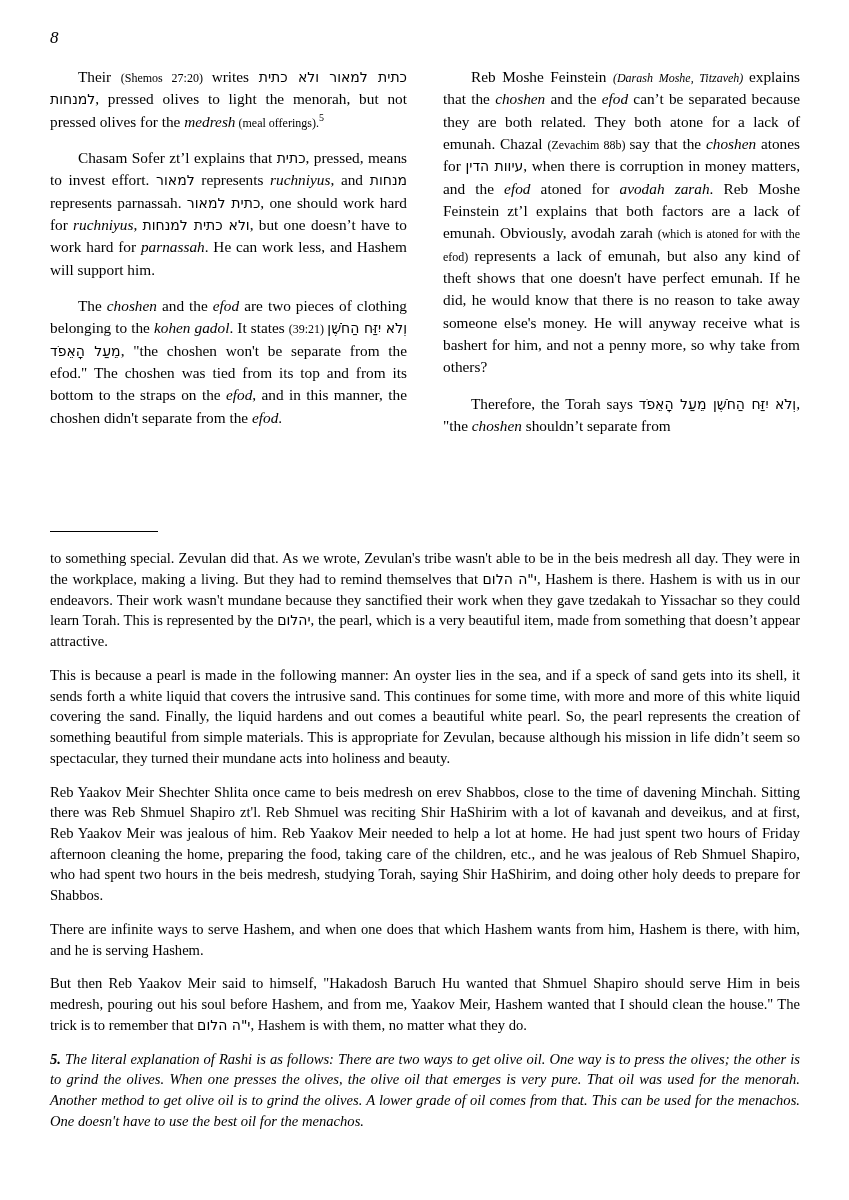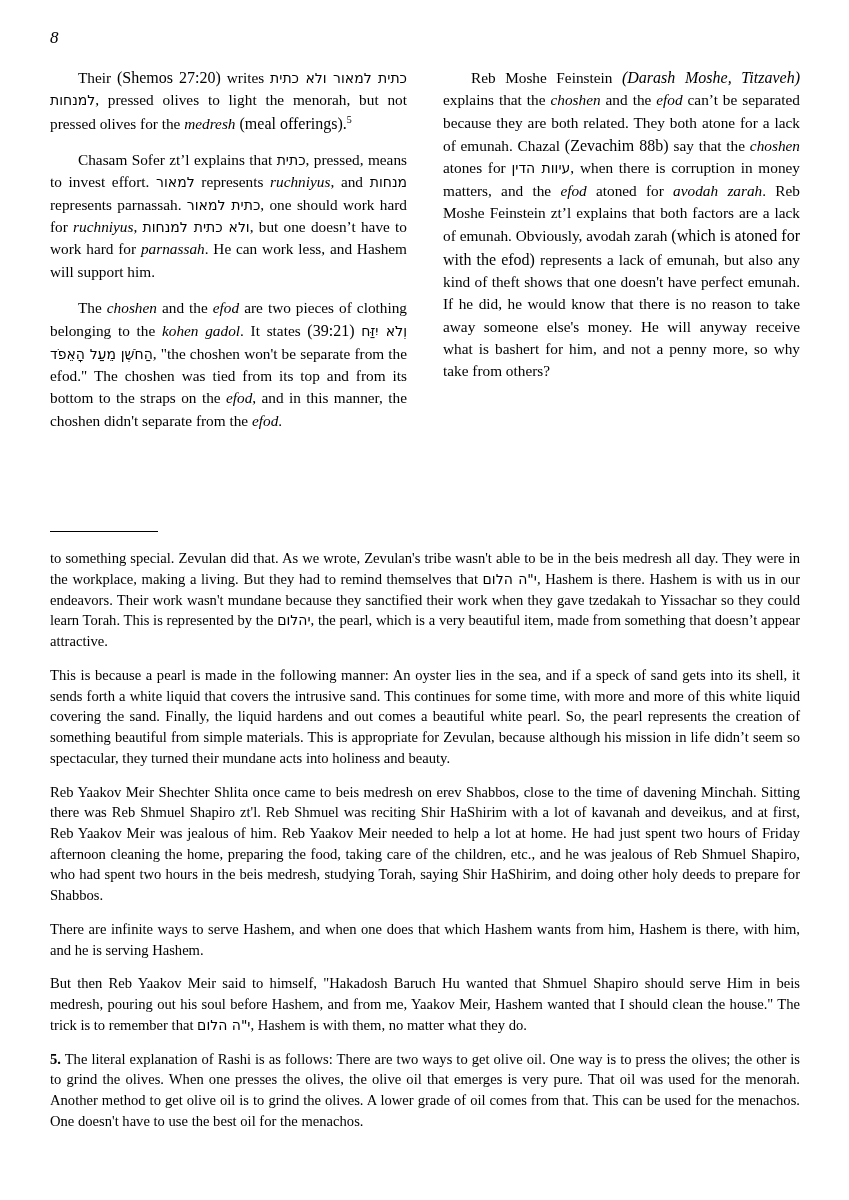--- a/index.html
+++ b/index.html
@@ -63,21 +63,21 @@
     text-indent: 28px;
   }
   .heb {
     font-family: "DejaVu Sans", sans-serif;
     font-size: 14px;
     direction: rtl;
     unicode-bidi: isolate;
   }
   .it { font-style: italic; }
   .small {
-    font-size: 16px;
+    font-size: 12px;
   }
   .small.it { }
   sup { font-size: 10px; vertical-align: super; }
 
   .rule {
     position: absolute;
     top: 531px;
     left: 50px;
     width: 108px;
     border-top: 1.2px solid #000;
@@ -88,40 +88,41 @@
     left: 50px;
     width: 750px;
     font-size: 14.6px;
     line-height: 1.42;
     text-align: justify;
   }
   .footnotes p {
     margin: 0 0 13px 0;
     text-indent: 0;
   }
-  .footnotes p:last-child { margin-bottom: 0; }
+  .footnotes p:last-child { margin-bottom: 0; font-style: italic; }
   .fn-num { font-weight: bold; }
 </style>
 </head>
 <body>
 
 <div class="page">
 
   <div class="header">
     <div class="page-number">8</div>
   </div>
 
   <div class="columns">
     <div class="col" id="col-left">
         <p><span>Their </span><span class="small">(Shemos 27:20) </span><span>writes </span><span class="heb">כתית למאור ולא כתית למנחות</span><span>, pressed olives to light the menorah, but not pressed olives for the </span><span class="it">medresh</span><span class="small"> (meal offerings).</span><sup>5</sup></p>
         <p><span>Chasam Sofer zt’l explains that </span><span class="heb">כתית</span><span>, pressed, means to invest effort. </span><span class="heb">למאור</span><span> represents </span><span class="it">ruchniyus</span><span>, and </span><span class="heb">מנחות</span><span> represents parnassah. </span><span class="heb">כתית למאור</span><span>, one should work hard for </span><span class="it">ruchniyus</span><span>, </span><span class="heb">ולא כתית למנחות</span><span>, but one doesn’t have to work hard for </span><span class="it">parnassah</span><span>. He can work less, and Hashem will support him.</span></p>
         <p><span>The </span><span class="it">choshen</span><span> and the </span><span class="it">efod</span><span> are two pieces of clothing belonging to the </span><span class="it">kohen gadol</span><span>. It states </span><span class="small">(39:21) </span><span class="heb">וְלֹא יִזַּח הַחֹשֶׁן מֵעַל הָאֵפֹד</span><span>, "the choshen won't be separate from the efod." The choshen was tied from its top and from its bottom to the straps on the </span><span class="it">efod</span><span>, and in this manner, the choshen didn't separate from the </span><span class="it">efod</span><span>.</span></p>
       </div>
     <div class="col" id="col-right">
         <p><span>Reb Moshe Feinstein </span><span class="small it">(Darash Moshe, Titzaveh) </span><span>explains that the </span><span class="it">choshen</span><span> and the </span><span class="it">efod</span><span> can’t be separated because they are both related. They both atone for a lack of emunah. Chazal </span><span class="small">(Zevachim 88b) </span><span>say that the </span><span class="it">choshen</span><span> atones for </span><span class="heb">עיוות הדין</span><span>, when there is corruption in money matters, and the </span><span class="it">efod</span><span> atoned for </span><span class="it">avodah zarah</span><span>. Reb Moshe Feinstein zt’l explains that both factors are a lack of emunah. Obviously, avodah zarah </span><span class="small">(which is atoned for with the efod) </span><span>represents a lack of emunah, but also any kind of theft shows that one doesn't have perfect emunah. If he did, he would know that there is no reason to take away someone else's money. He will anyway receive what is bashert for him, and not a penny more, so why take from others?</span></p>
+        <p><span>Therefore, the Torah says </span><span class="heb">וְלֹא יִזַּח הַחֹשֶׁן מֵעַל הָאֵפֹד</span><span>, "the </span><span class="it">choshen</span><span> shouldn’t separate from</span></p>
       </div>
   </div>
 
   <div class="rule"></div>
 
   <div class="footnotes" id="footnotes">
       <p class="noindent"><span>to something special. Zevulan did that. As we wrote, Zevulan's tribe wasn't able to be in the beis medresh all day. They were in the workplace, making a living. But they had to remind themselves that </span><span class="heb">י"ה הלום</span><span>, Hashem is there. Hashem is with us in our endeavors. Their work wasn't mundane because they sanctified their work when they gave tzedakah to Yissachar so they could learn Torah. This is represented by the </span><span class="heb">יהלום</span><span>, the pearl, which is a very beautiful item, made from something that doesn’t appear attractive.</span></p>
       <p class="noindent"><span>This is because a pearl is made in the following manner: An oyster lies in the sea, and if a speck of sand gets into its shell, it sends forth a white liquid that covers the intrusive sand. This continues for some time, with more and more of this white liquid covering the sand. Finally, the liquid hardens and out comes a beautiful white pearl. So, the pearl represents the creation of something beautiful from simple materials. This is appropriate for Zevulan, because although his mission in life didn’t seem so spectacular, they turned their mundane acts into holiness and beauty.</span></p>
       <p class="noindent"><span>Reb Yaakov Meir Shechter Shlita once came to beis medresh on erev Shabbos, close to the time of davening Minchah. Sitting there was Reb Shmuel Shapiro zt'l. Reb Shmuel was reciting Shir HaShirim with a lot of kavanah and deveikus, and at first, Reb Yaakov Meir was jealous of him. Reb Yaakov Meir needed to help a lot at home. He had just spent two hours of Friday afternoon cleaning the home, preparing the food, taking care of the children, etc., and he was jealous of Reb Shmuel Shapiro, who had spent two hours in the beis medresh, studying Torah, saying Shir HaShirim, and doing other holy deeds to prepare for Shabbos.</span></p>
       <p class="noindent"><span>There are infinite ways to serve Hashem, and when one does that which Hashem wants from him, Hashem is there, with him, and he is serving Hashem.</span></p>

